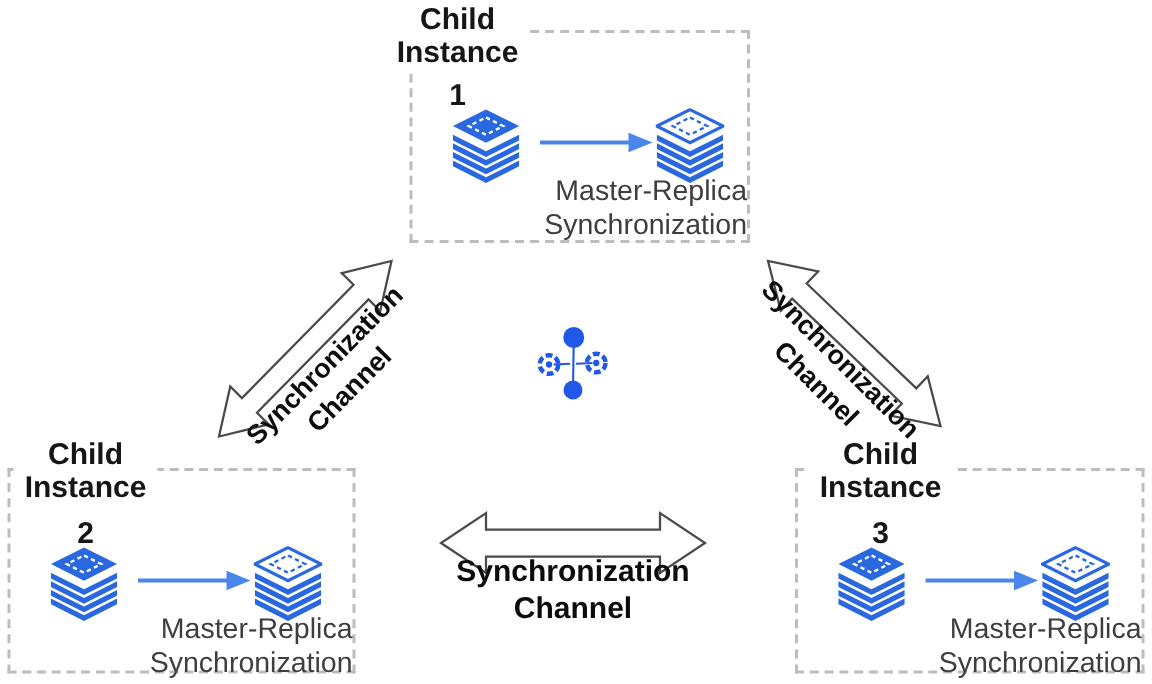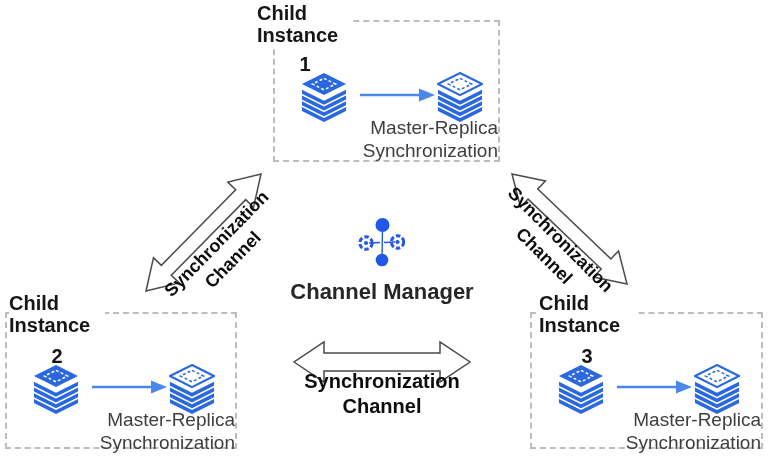--- a/index.html
+++ b/index.html
@@ -15,21 +15,21 @@
   .canvas{position:relative;width:768px;height:456px;background:#fff;overflow:hidden;
           font-family:"Liberation Sans",sans-serif;}
   .overlay{position:absolute;left:0;top:0;z-index:1;}
   .outline-arrow{fill:#ffffff;stroke:var(--outline-gray);stroke-width:1.5;stroke-linejoin:miter;}
 
   .ibox{position:absolute;border:2px dashed var(--border-gray);z-index:2;box-sizing:border-box;}
   .ibox-top{left:273px;top:20px;width:227px;height:142px;}
   .ibox-left{left:5px;top:312px;width:232px;height:137px;}
   .ibox-right{left:530px;top:312px;width:233px;height:137px;}
 
-  .ilabel{position:absolute;width:96px;background:#fff;font-weight:700;
+  .ilabel{position:absolute;width:96px;background:#fff;text-align:center;font-weight:700;
           font-size:20px;line-height:22px;color:var(--label-dark);z-index:3;}
   .ibox-top .ilabel{left:-18px;top:-20px;}
   .ibox-left .ilabel{left:2px;top:-22px;}
   .ibox-right .ilabel{left:7px;top:-22px;}
 
   .inum{position:absolute;width:96px;text-align:center;top:31px;font-weight:700;font-size:20px;
         color:var(--label-dark);z-index:5;}
   .ibox-top .inum{left:-18px;}
   .ibox-left .inum{left:2px;}
   .ibox-right .inum{left:7px;}
@@ -185,21 +185,20 @@
     <div class="caption">
       <div>Master-Replica</div>
       <div>Synchronization</div>
     </div>
   </div>
 
   <div class="manager">
     <svg width="52" height="50" viewBox="0 0 52 50">
         <use href="#sym-manager"></use>
       </svg>
-    <div class="mgr-label">Channel Manager</div>
   </div>
 
   <div class="chan chan-left">
     <div>Synchronization</div>
     <div>Channel</div>
   </div>
   <div class="chan chan-right">
     <div>Synchronization</div>
     <div>Channel</div>
   </div>

